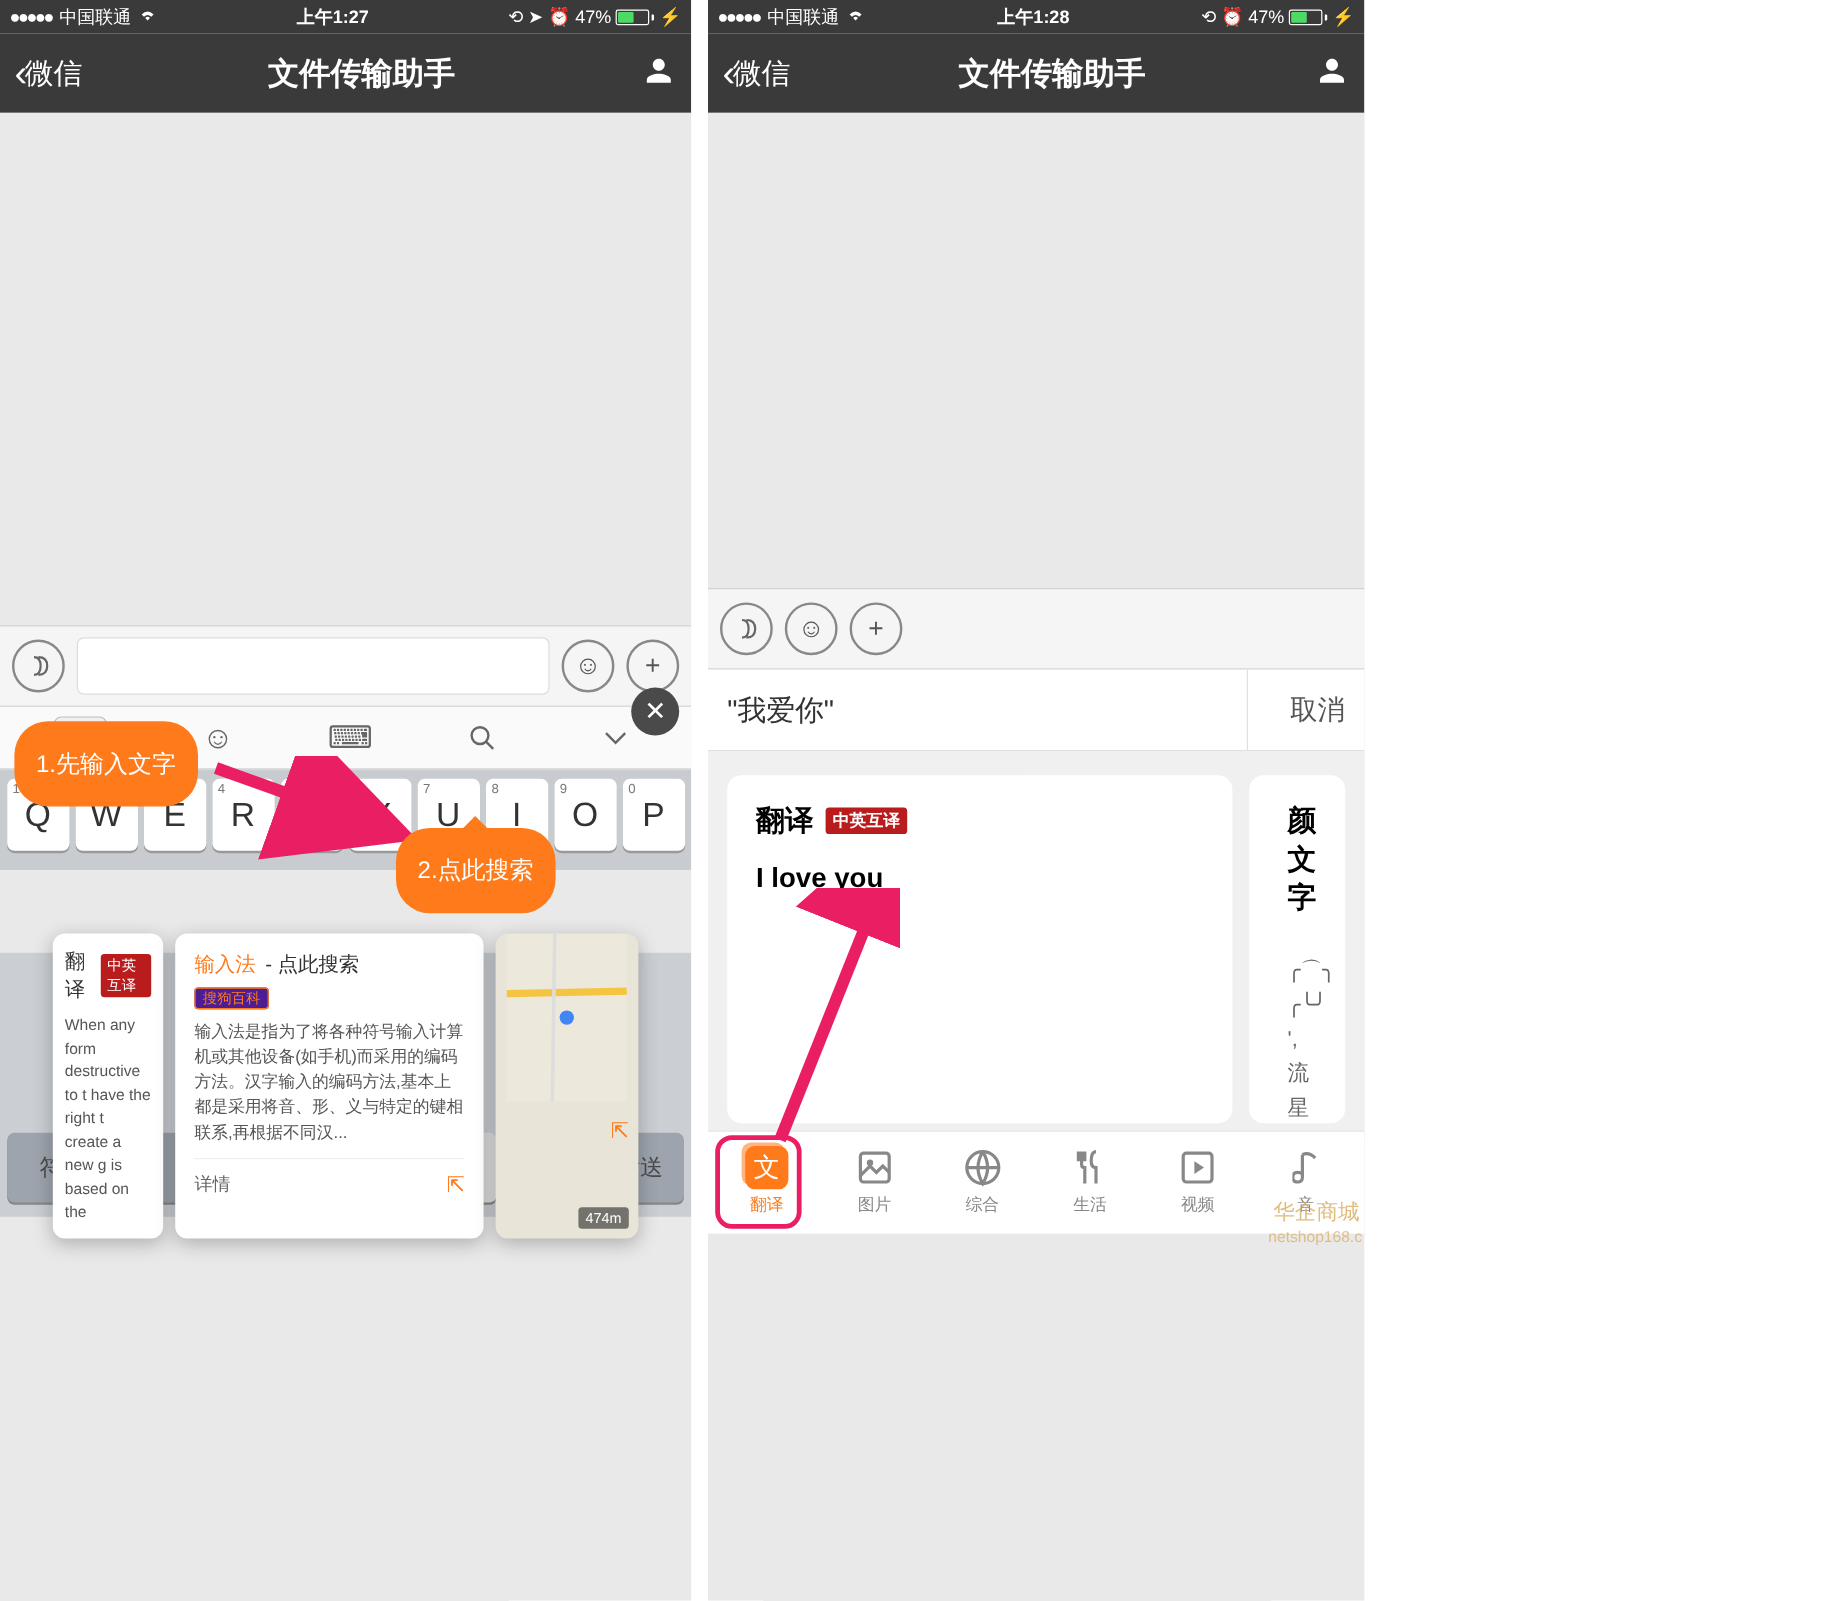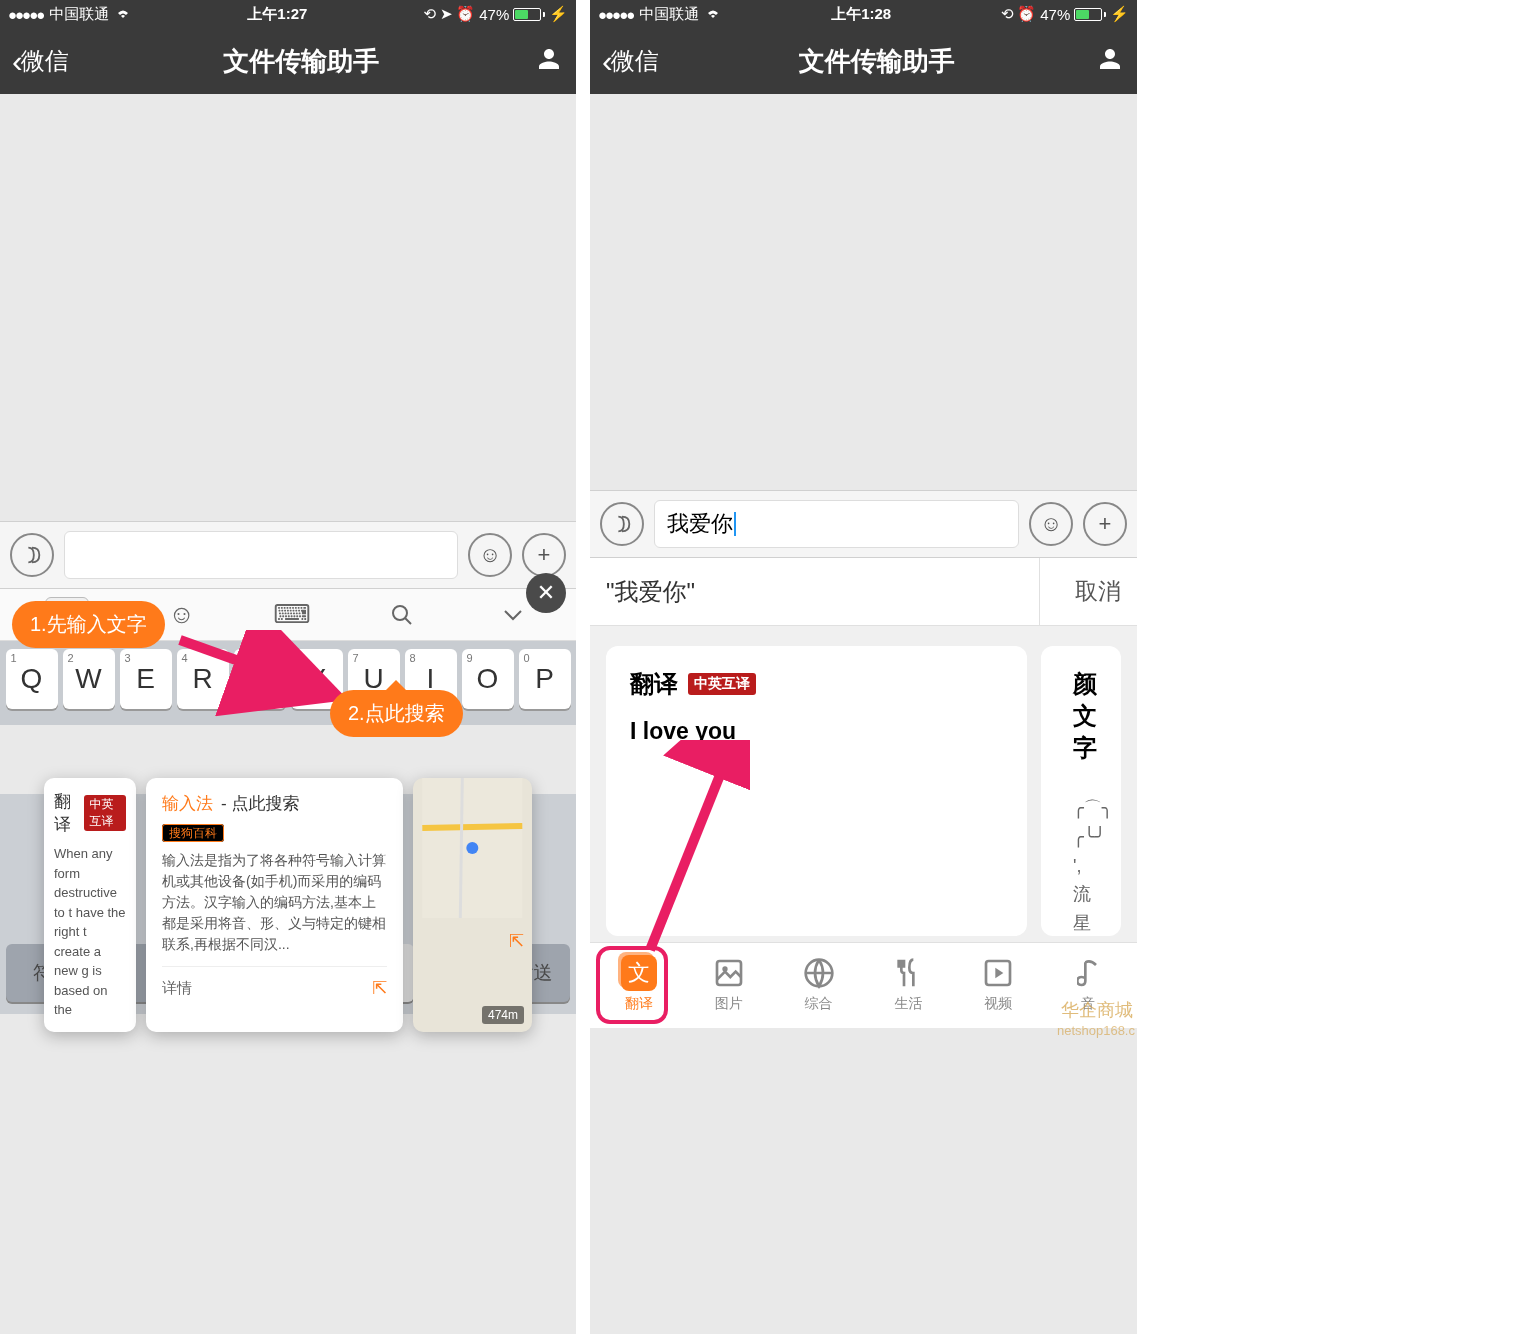--- a/index.html
+++ b/index.html
@@ -28,31 +28,31 @@
     .kb-toolbar{height:52px;background:#fafafa;border-bottom:1px solid #ddd;display:flex;align-items:center;justify-content:space-around;padding:0 8px;position:relative;}
     .kb-tool{width:36px;height:36px;display:flex;align-items:center;justify-content:center;color:#666;font-size:26px;cursor:pointer;}
     .sogou-icon{width:44px;height:36px;background:#f0f0f0;border:1px solid #bbb;border-radius:6px;display:flex;align-items:center;justify-content:center;font-weight:bold;font-style:italic;color:#555;font-size:22px;}
     .close-x{position:absolute;right:10px;top:-16px;width:40px;height:40px;background:#4a4a4a;border-radius:50%;color:#fff;display:flex;align-items:center;justify-content:center;font-size:22px;cursor:pointer;}
     .keyboard{background:#c8ccd1;padding:8px 4px;}
     .kb-row{display:flex;gap:5px;justify-content:center;margin-bottom:8px;}
     .key{flex:1;max-width:52px;height:60px;background:#fff;border-radius:6px;box-shadow:0 2px 0 #999;display:flex;flex-direction:column;align-items:center;justify-content:center;position:relative;cursor:pointer;}
     .key-num{position:absolute;top:3px;left:5px;font-size:11px;color:#777;}
     .key-letter{font-size:28px;color:#333;}
     .kb-func{height:60px;background:#abb0b8;border-radius:6px;box-shadow:0 2px 0 #888;display:flex;align-items:center;justify-content:center;font-size:20px;color:#333;cursor:pointer;}
-    .callout{position:absolute;background:#ff7a1a;color:#fff;padding:10px 18px;border-radius:28px;font-size:20px;font-weight:500;z-index:20;}
+    .callout{position:absolute;background:#ff7a1a;color:#fff;padding:22px 18px;border-radius:28px;font-size:20px;font-weight:500;z-index:20;}
     .callout1{top:601px;left:12px;}
     .callout2{top:690px;left:330px;}
     .callout2::before{content:"";position:absolute;top:-10px;left:50%;transform:translateX(-50%);border:10px solid transparent;border-bottom-color:#ff7a1a;border-top:none;}
     .arrow1{position:absolute;top:630px;left:170px;z-index:15;}
     .cards-area{position:absolute;top:778px;left:44px;right:44px;display:flex;gap:10px;z-index:10;}
     .card{background:#fff;border-radius:10px;box-shadow:0 4px 16px rgba(0,0,0,0.25);padding:14px 16px;flex:1;}
     .card-title{font-size:17px;color:#333;margin-bottom:8px;display:flex;align-items:center;gap:8px;}
     .card-title-orange{color:#ff7a1a;font-weight:500;}
     .tag{background:#b91c1c;color:#fff;font-size:12px;padding:1px 5px;border-radius:3px;}
-    .tag-baike{background:#000000;color:#ff7a1a;border:1px solid #ff7a1a;padding:1px 6px;border-radius:3px;font-size:12px;}
+    .tag-baike{background:#4c1d95;color:#ff7a1a;border:1px solid #ff7a1a;padding:1px 6px;border-radius:3px;font-size:12px;}
     .card-body{font-size:14px;color:#555;line-height:1.5;}
     .card-footer{display:flex;justify-content:space-between;align-items:center;margin-top:11px;padding-top:10px;border-top:1px solid #eee;font-size:15px;color:#666;}
     .share-icon{color:#ff7a1a;font-size:18px;}
     .card-map{width:95px;background:#e8e4d8;position:relative;}
     .map-dist{position:absolute;bottom:8px;right:8px;background:rgba(0,0,0,0.5);color:#fff;font-size:12px;padding:2px 6px;border-radius:3px;}
     .more-text{position:absolute;bottom:330px;left:0;right:0;text-align:center;color:#fff;font-size:22px;z-index:8;}
     .kb-overlay-bottom{position:absolute;bottom:320px;left:0;right:0;height:220px;background:rgba(200,204,209,0.9);z-index:5;}
     .func-row{position:absolute;bottom:332px;left:0;right:0;display:flex;gap:5px;padding:0 6px;z-index:7;}
     .func-row .kb-func{flex:1;height:58px;background:#9ea4ad;font-size:19px;color:#4a4a4a;}
     .func-row .space{flex:2.4;background:#e0e0e0;}
@@ -287,24 +287,20 @@
           </svg>
       </div>
     </div>
     <div class="chat-area" style="height:396px"></div>
     <div class="input-bar">
       <div class="voice-btn">
         <svg width="22" height="22" viewBox="0 0 24 24">
             <path fill="none" stroke="#666" stroke-width="2" d="M8 4 Q14 4 14 12 Q14 20 8 20 M12 4 Q20 4 20 12 Q20 20 12 20"></path>
           </svg>
       </div>
-      <div class="text-input" style="display:flex;align-items:center;">
-          <span>我爱你</span>
-          <span class="cursor"></span>
-        </div>
       <div class="emoji-btn">☺</div>
       <div class="plus-btn">+</div>
     </div>
     <div class="search-header">
       <div class="search-text">"我爱你"</div>
       <div class="cancel-btn">取消</div>
     </div>
     <div class="results-area">
       <div class="result-card">
         <div class="result-title">

